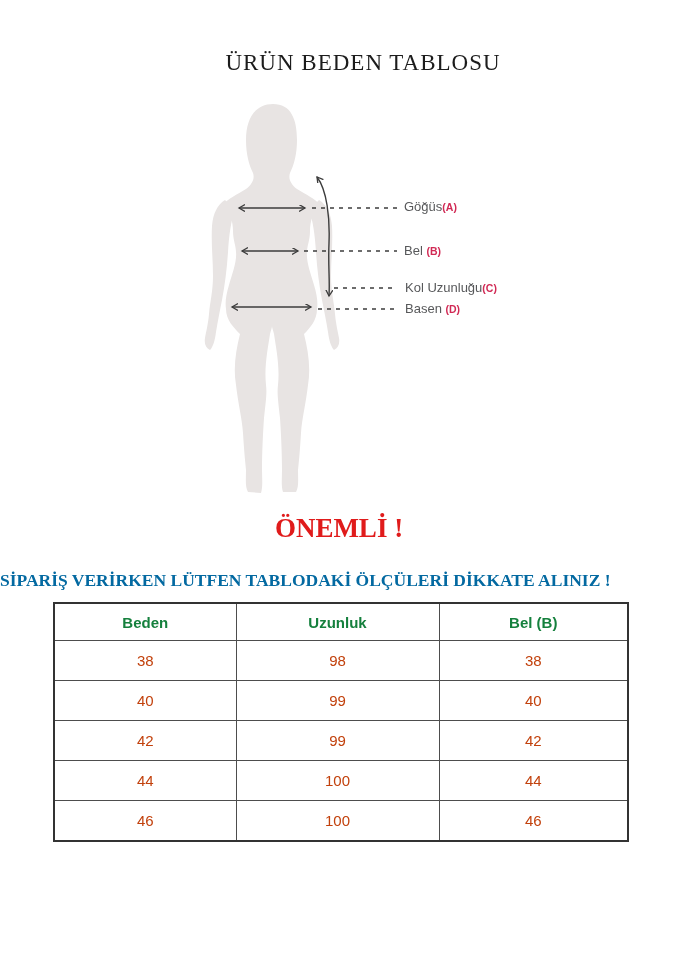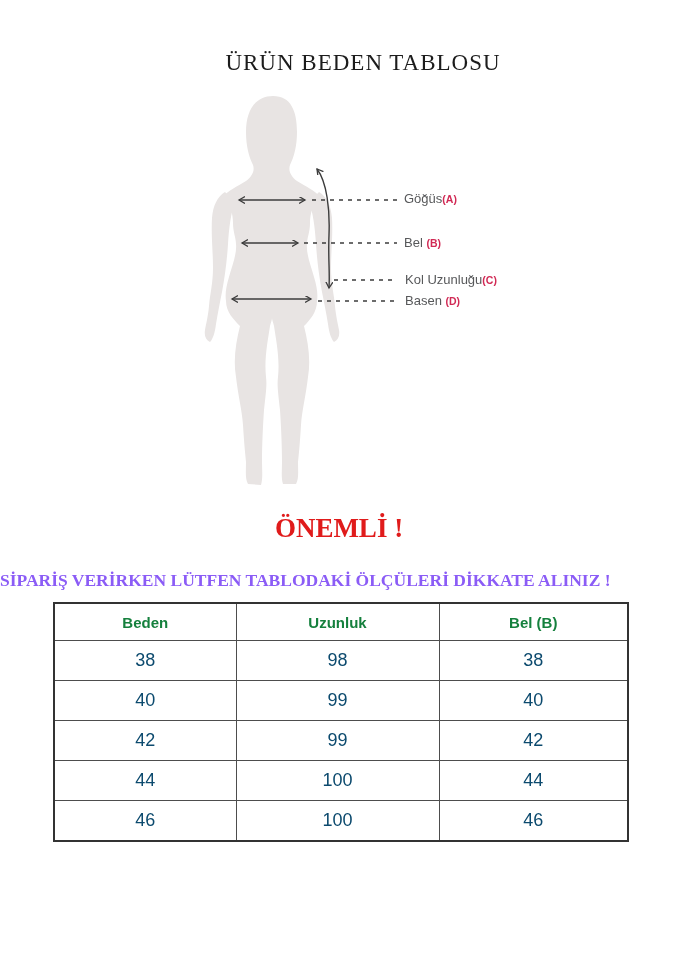--- a/index.html
+++ b/index.html
@@ -9,57 +9,57 @@
     background:#ffffff;
     font-family:"Liberation Sans", sans-serif;
     overflow:hidden;
   }
   .title{
     position:absolute;top:50px;left:0;width:678px;
     text-align:center;
     font-family:"Liberation Serif", serif;
     font-size:23px;letter-spacing:1px;color:#1c1c1c;margin-left:24px;
   }
-  .diagram{position:absolute;top:80px;left:0;width:678px;height:430px;}
+  .diagram{position:absolute;top:88px;left:0;width:678px;height:430px;}
   .diagram svg{position:absolute;top:0;left:0;}
   .meas-label{
     position:absolute;
     font-family:"Liberation Sans", sans-serif;
     font-size:13px;color:#57585a;
     white-space:nowrap;line-height:16px;
   }
   .meas-label .code{
     font-size:10.5px;font-weight:bold;color:#d12a55;
   }
   .important-heading{
     position:absolute;top:513px;left:0;width:678px;
     text-align:center;
     font-family:"Liberation Serif", serif;
     font-weight:bold;font-size:27px;color:#e01b1b;
   }
   .warning-text{
     position:absolute;top:570px;left:0;width:598px;
     text-align:center;white-space:nowrap;
     font-family:"Liberation Serif", serif;
-    font-weight:bold;font-size:17.5px;color:#8b5cf6;
+    font-weight:bold;font-size:17.5px;color:#0369a1;
   }
   table.size-table{
     position:absolute;top:602px;left:53px;
     width:574px;
     border-collapse:collapse;
     table-layout:fixed;
     border:2px solid #333333;
   }
   table.size-table th, table.size-table td{
     border:1px solid #4d4d4d;
     text-align:center;vertical-align:middle;
     font-family:"Liberation Sans", sans-serif;
   }
   table.size-table th{height:34px;font-size:15px;font-weight:bold;color:#15803d;}
-  table.size-table td{height:37px;font-size:18px;font-weight:normal;color:#0c4a6e;}
+  table.size-table td{height:37px;font-size:15px;font-weight:normal;color:#c2410c;}
   col.c1{width:182px;} col.c2{width:203px;} col.c3{width:189px;}
 </style>
 </head>
 <body>
 
 <div class="page">
 
   <div class="title">ÜRÜN BEDEN TABLOSU</div>
 
   <div class="diagram">

